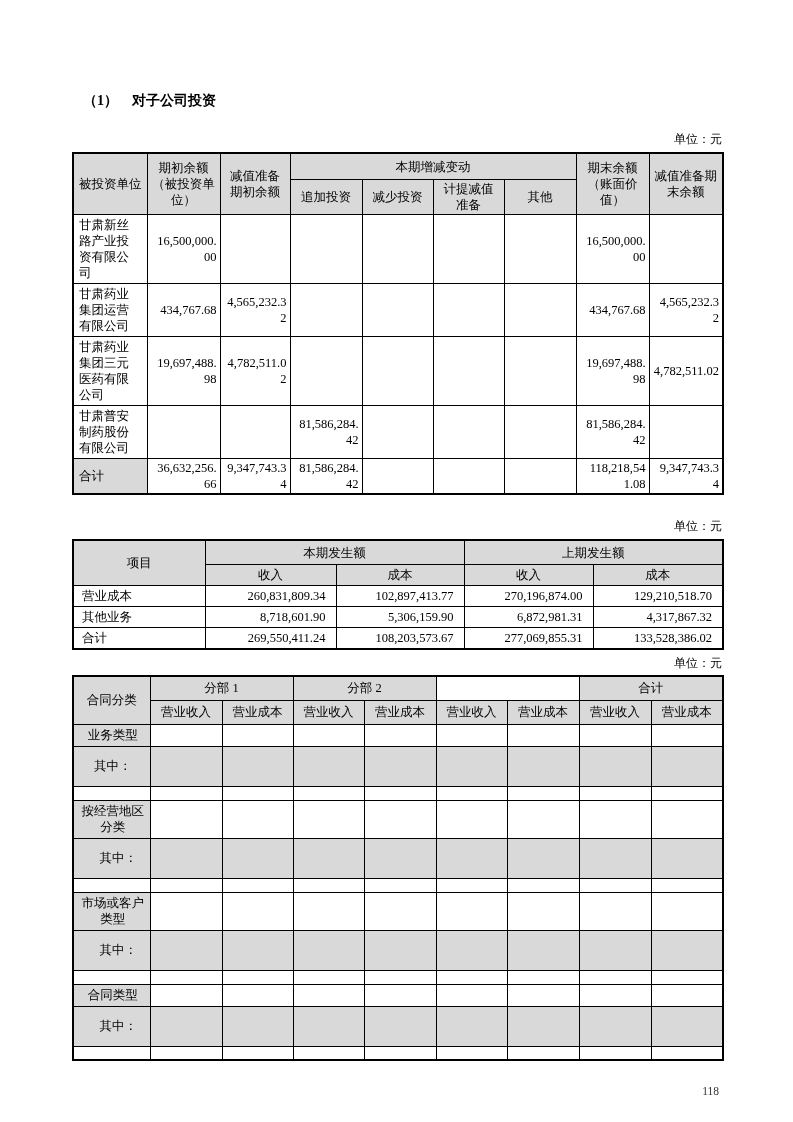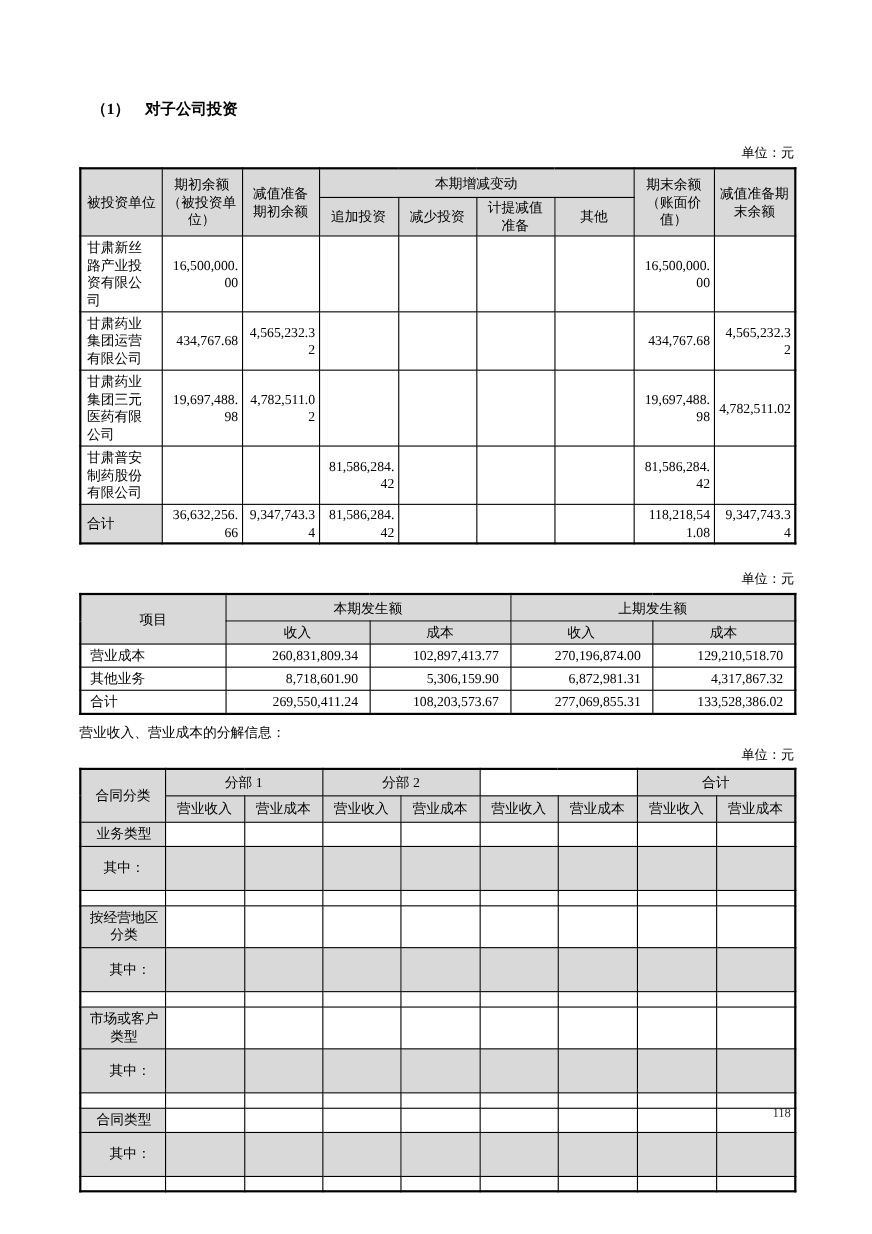--- a/index.html
+++ b/index.html
@@ -47,21 +47,21 @@
   .t3 thead tr th { height:21px; }
   .t3 th.blank-group { background:#fff; }
   .t3 td.lbl { text-align:center; padding-left:6px; background:#d9d9d9; }
   .t3 td.lbl.indent { padding-left:17px; }
   .t3 tr.r-qizhong td { background:#d9d9d9; }
   .t3 tr.r-label { height:22px; }
   .t3 tr.r-label2 { height:38px; }
   .t3 tr.r-qizhong { height:40px; }
   .t3 tr.r-blank { height:14px; }
 
-  .pageno { position:absolute; top:1006px; right:74px; font-size:11.5px; color:#333; }
+  .pageno { position:absolute; top:1085px; right:74px; font-size:11.5px; color:#333; }
 </style>
 </head>
 <body>
 
 <div class="page">
   <div class="content">
 
     <h3 class="h-sub">（1）　对子公司投资</h3>
     <div class="unit u1">单位：元</div>
 
@@ -193,21 +193,20 @@
         <tr>
           <td class="item">合计</td>
           <td class="num">269,550,411.24</td>
           <td class="num">108,203,573.67</td>
           <td class="num">277,069,855.31</td>
           <td class="num">133,528,386.02</td>
         </tr>
       </tbody>
     </table>
 
-    <p class="note">营业收入、营业成本的分解信息：</p>
     <div class="unit u3">单位：元</div>
 
     <table class="tbl t3">
       <colgroup>
         <col style="width:77px">
           <col style="width:72px">
           <col style="width:71px">
         <col style="width:71px">
           <col style="width:72px">
           <col style="width:71px">

